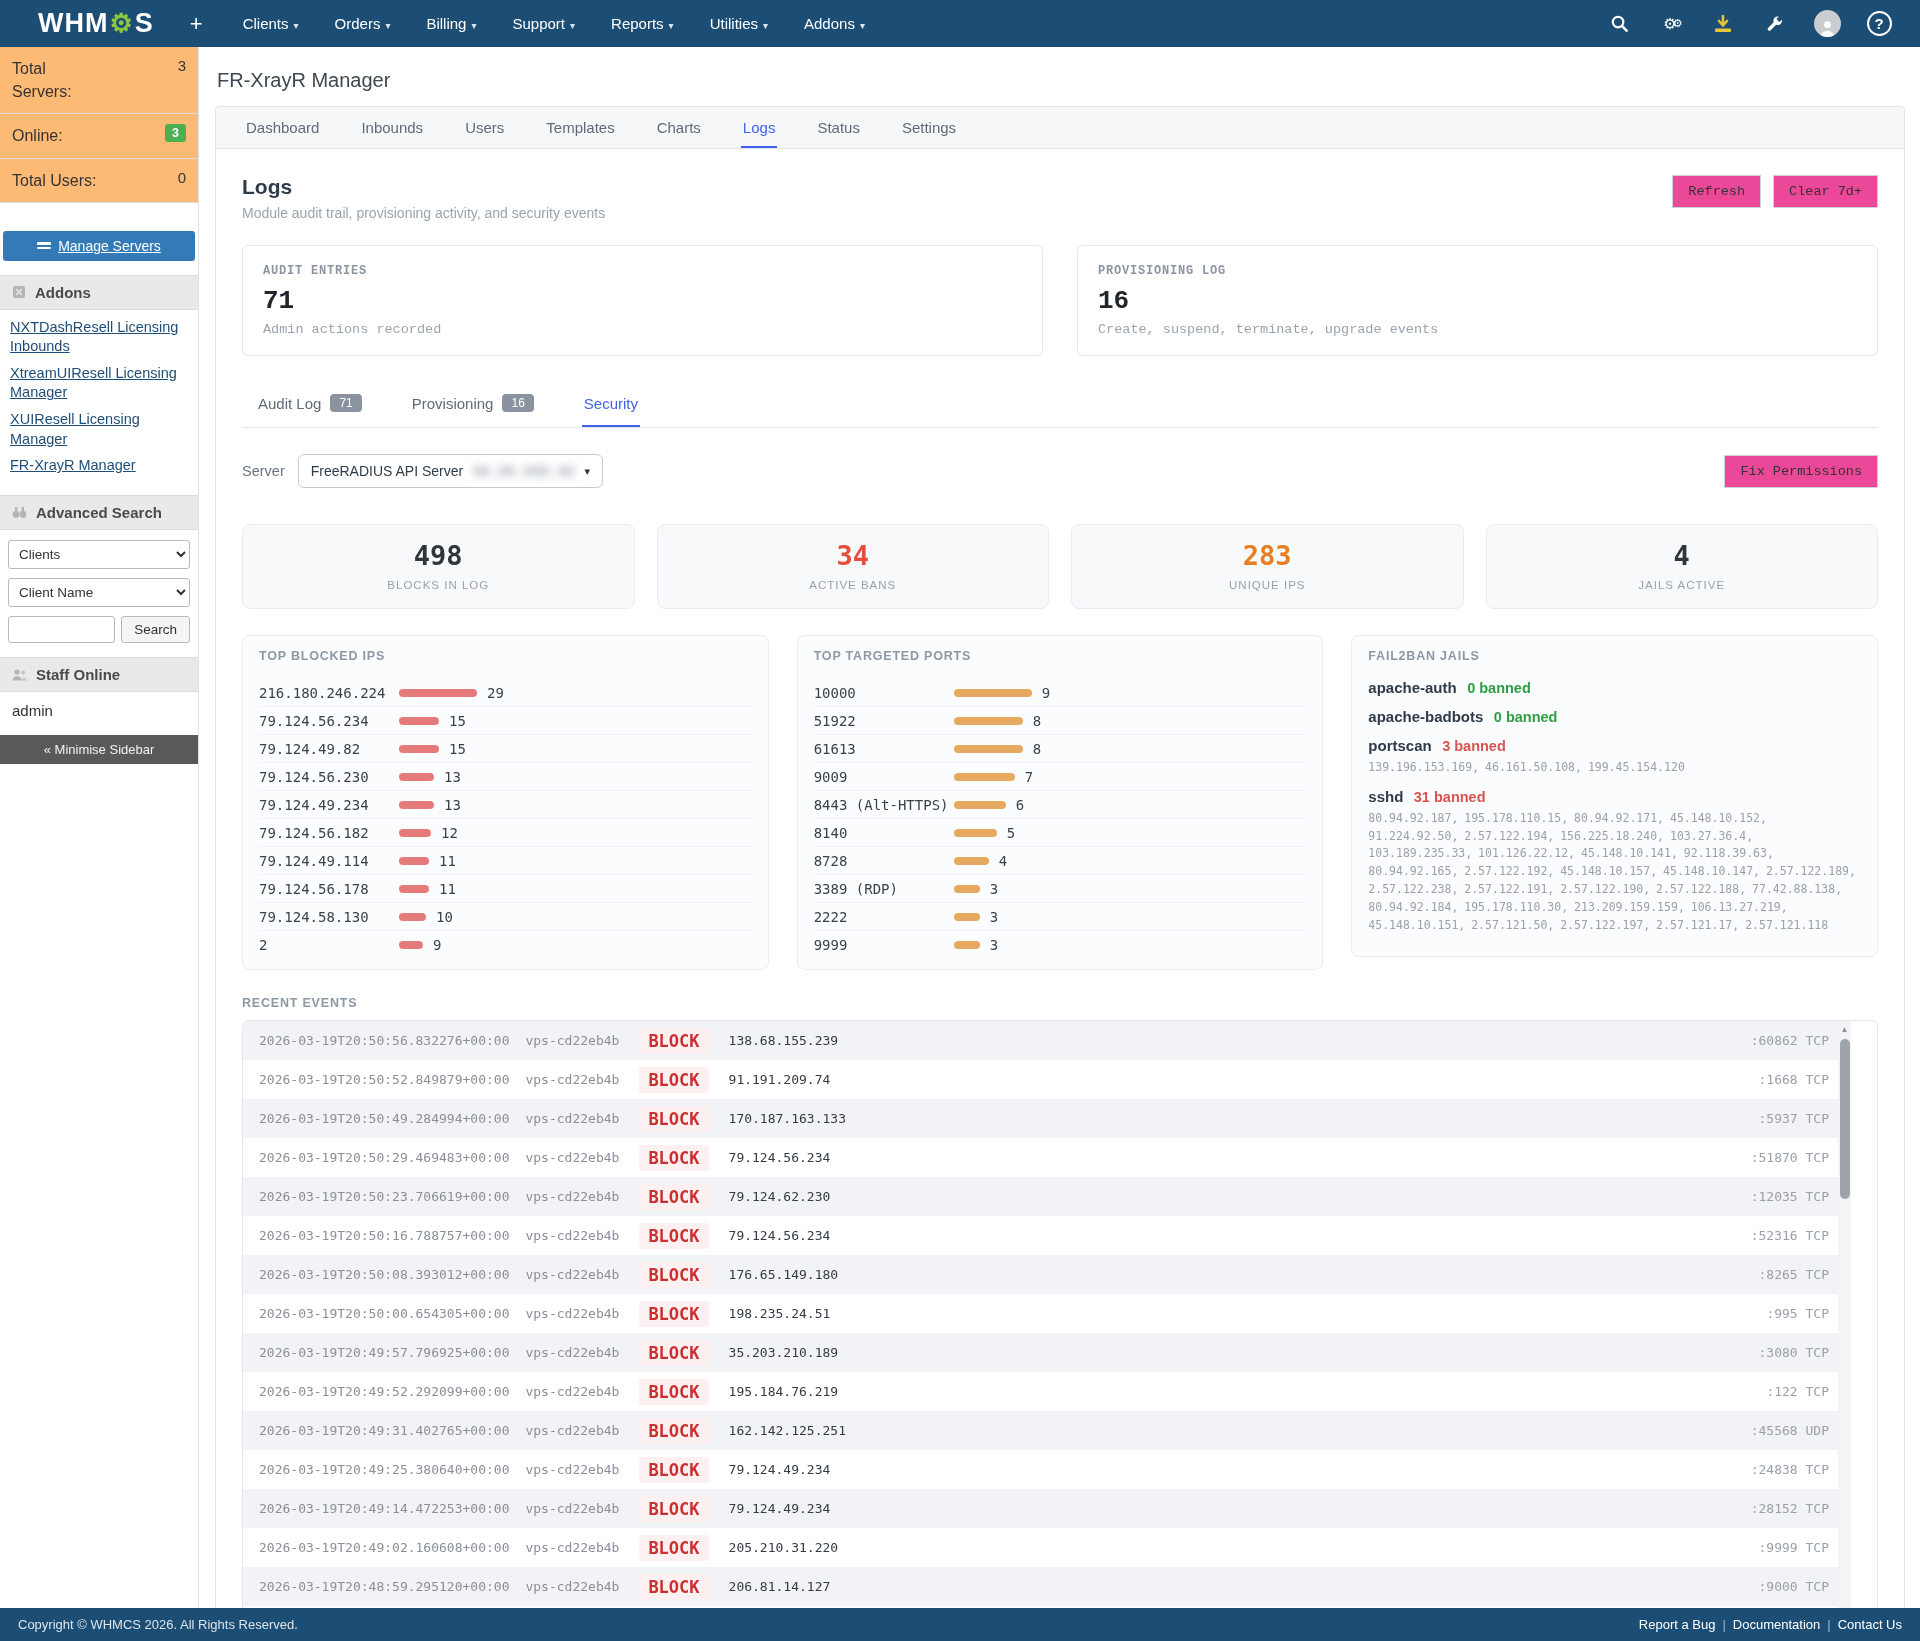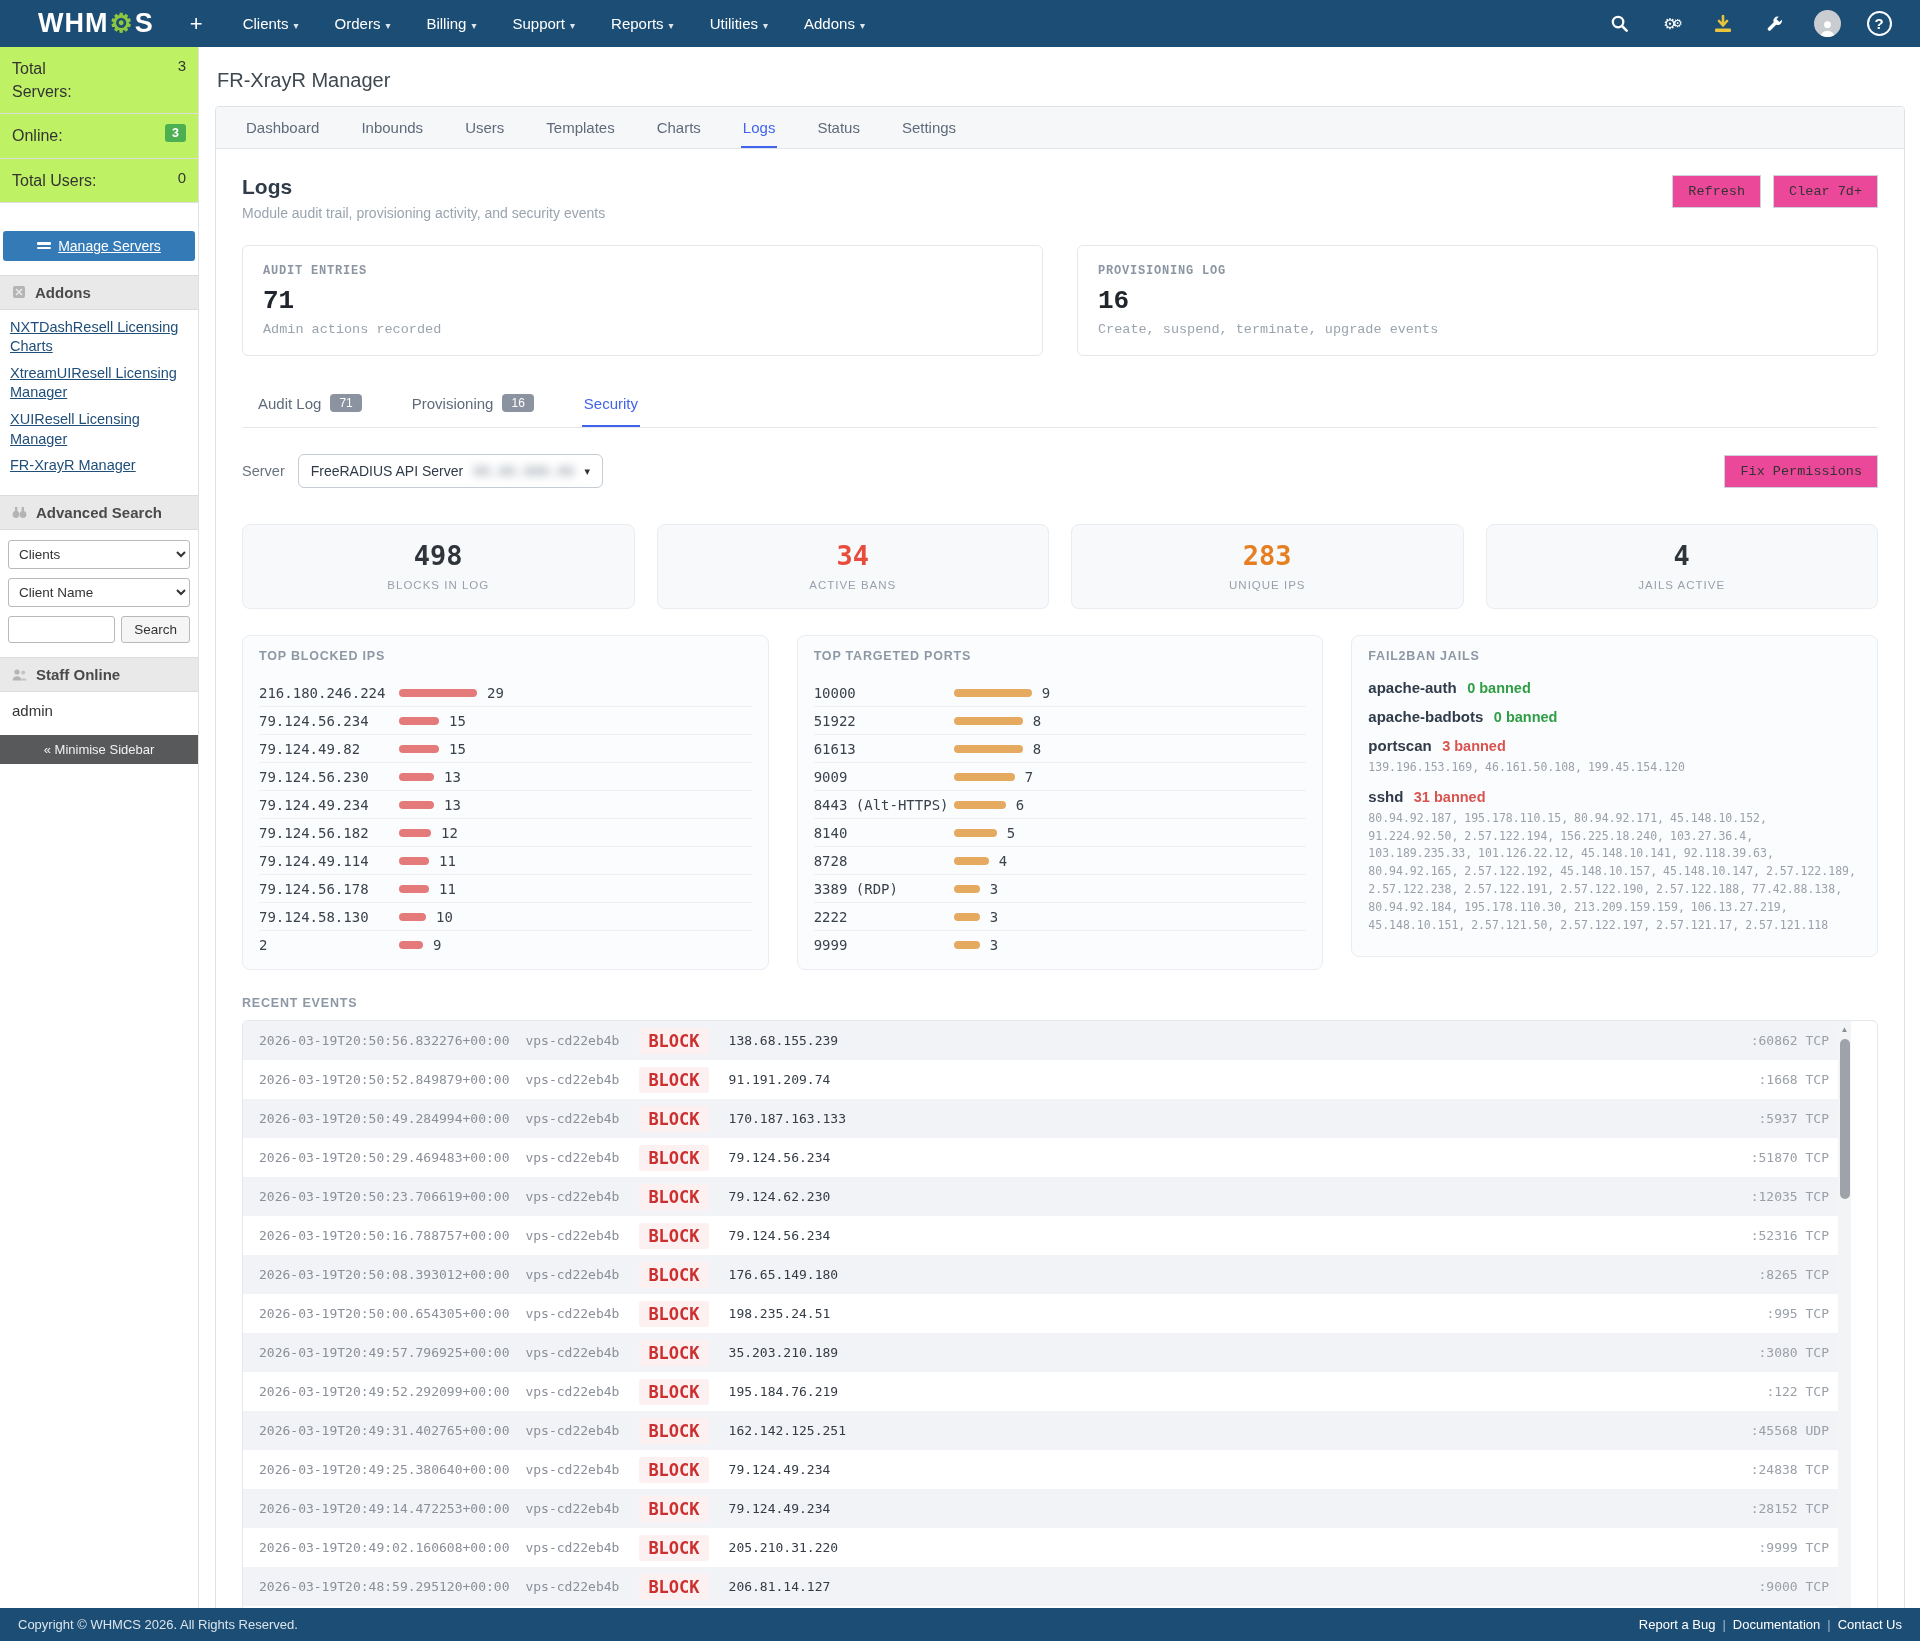--- a/index.html
+++ b/index.html
@@ -20,21 +20,21 @@
   .nav-icon svg { display:block; }
   .avatar-circle { width:27px; height:27px; border-radius:50%; background:#c9cdd2; display:flex; align-items:end; justify-content:center; overflow:hidden; }
   .help-circle { width:25px; height:25px; border-radius:50%; border:2px solid #fff; color:#fff; font-size:15px; font-weight:bold; display:flex; align-items:center; justify-content:center; }
 
   
   .app { display:flex; height:1561px; }
   .sidebar { width:199px; flex:0 0 199px; border-right:1px solid #e2e2e2; background:#fff; }
   .main { flex:1; padding:14px 15px 0 16px; }
 
   
-  .sb-stat { display:flex; align-items:flex-start; padding:10px 12px; border-bottom:1px solid #ddd; background:#bef264; font-size:16px; color:#333;gap:13px; }
+  .sb-stat { display:flex; align-items:flex-start; padding:10px 12px; border-bottom:1px solid #ddd; background:#fdba74; font-size:16px; color:#333;gap:13px; }
   .sb-stat .lbl { flex:1; max-width:92px; line-height:1.45; }
   .sb-stat .val { margin-left:auto; font-size:15px; color:#333; }
   .sb-stat .val.green-badge { background:#4caf50; color:#fff; font-size:12.5px; padding:2px 7px; border-radius:3px; font-weight:bold; }
   .manage-btn { display:flex; align-items:center; justify-content:center; gap:7px; background:#337ab7; color:#fff; margin:28px 3px 14px 3px; padding:7px 4px; border-radius:3px; font-size:14px; cursor:pointer; text-decoration:underline; }
   .bars-icon { display:inline-block; width:14px; }
   .bars-icon span { display:block; height:2.5px; background:#fff; margin:2px 0; border-radius:1px; }
   .sb-header { display:flex; align-items:center; gap:9px; background:#e9e9e9; border-top:1px solid #dcdcdc; border-bottom:1px solid #dcdcdc; color:#4a4a4a; font-size:15px; font-weight:bold; padding:8px 12px; }
   .sb-header svg { flex:0 0 auto; opacity:.55; }
   .sb-links { padding:8px 10px 12px 10px; }
   .sb-links a { display:block; color:#1f4e79; font-size:14.5px; text-decoration:underline; line-height:1.35; margin-bottom:7px; cursor:pointer; }
@@ -210,21 +210,21 @@
 
     <div class="sb-header">
       <svg width="14" height="14" viewBox="0 0 14 14">
           <rect x="1" y="1" width="12" height="12" rx="2" fill="#8a8a8a"></rect>
           <path d="M4 4 l6 6 M10 4 l-6 6" stroke="#e9e9e9" stroke-width="1.6"></path>
         </svg>
       <span>Addons</span>
     </div>
     <div class="sb-links">
 
-    <a>NXTDashResell Licensing Charts</a>
+    <a>NXTDashResell Licensing Inbounds</a>
         <a>XtreamUIResell Licensing Manager</a>
         <a>XUIResell Licensing Manager</a>
         <a>FR-XrayR Manager</a>
       </div>
 
     <div class="sb-header">
       <svg width="15" height="13" viewBox="0 0 15 13">
           <circle cx="4" cy="8.5" r="3.4" fill="#8a8a8a"></circle>
           <circle cx="11" cy="8.5" r="3.4" fill="#8a8a8a"></circle>
           <rect x="3" y="1" width="2.4" height="5" fill="#8a8a8a"></rect>

